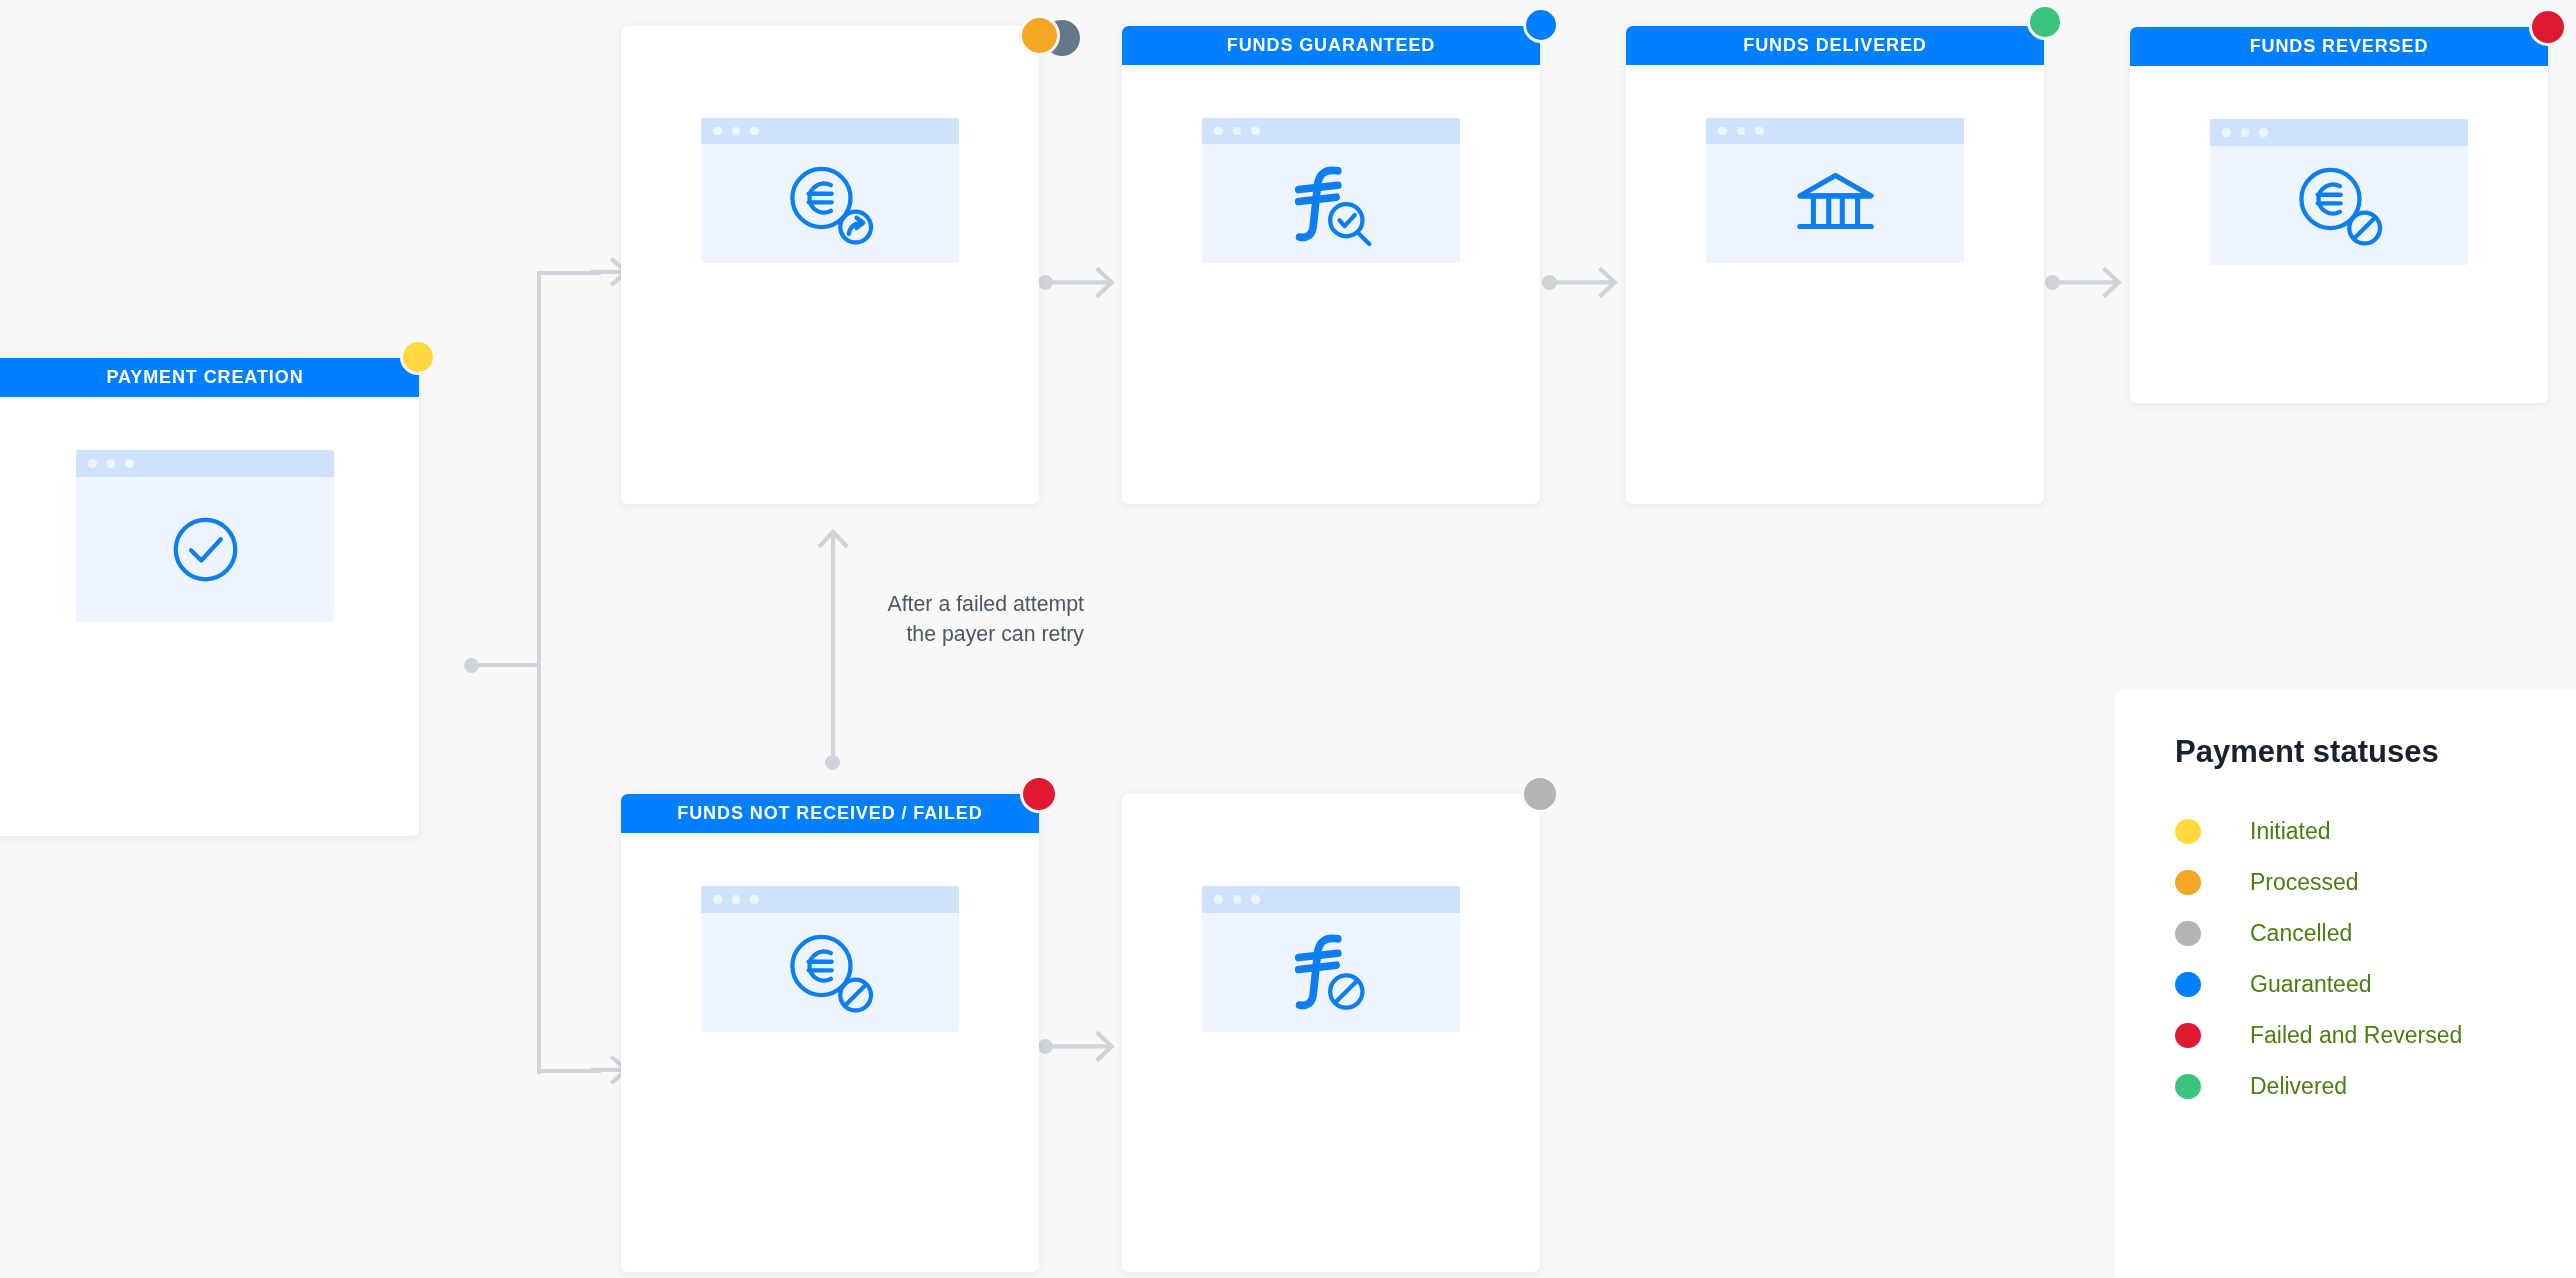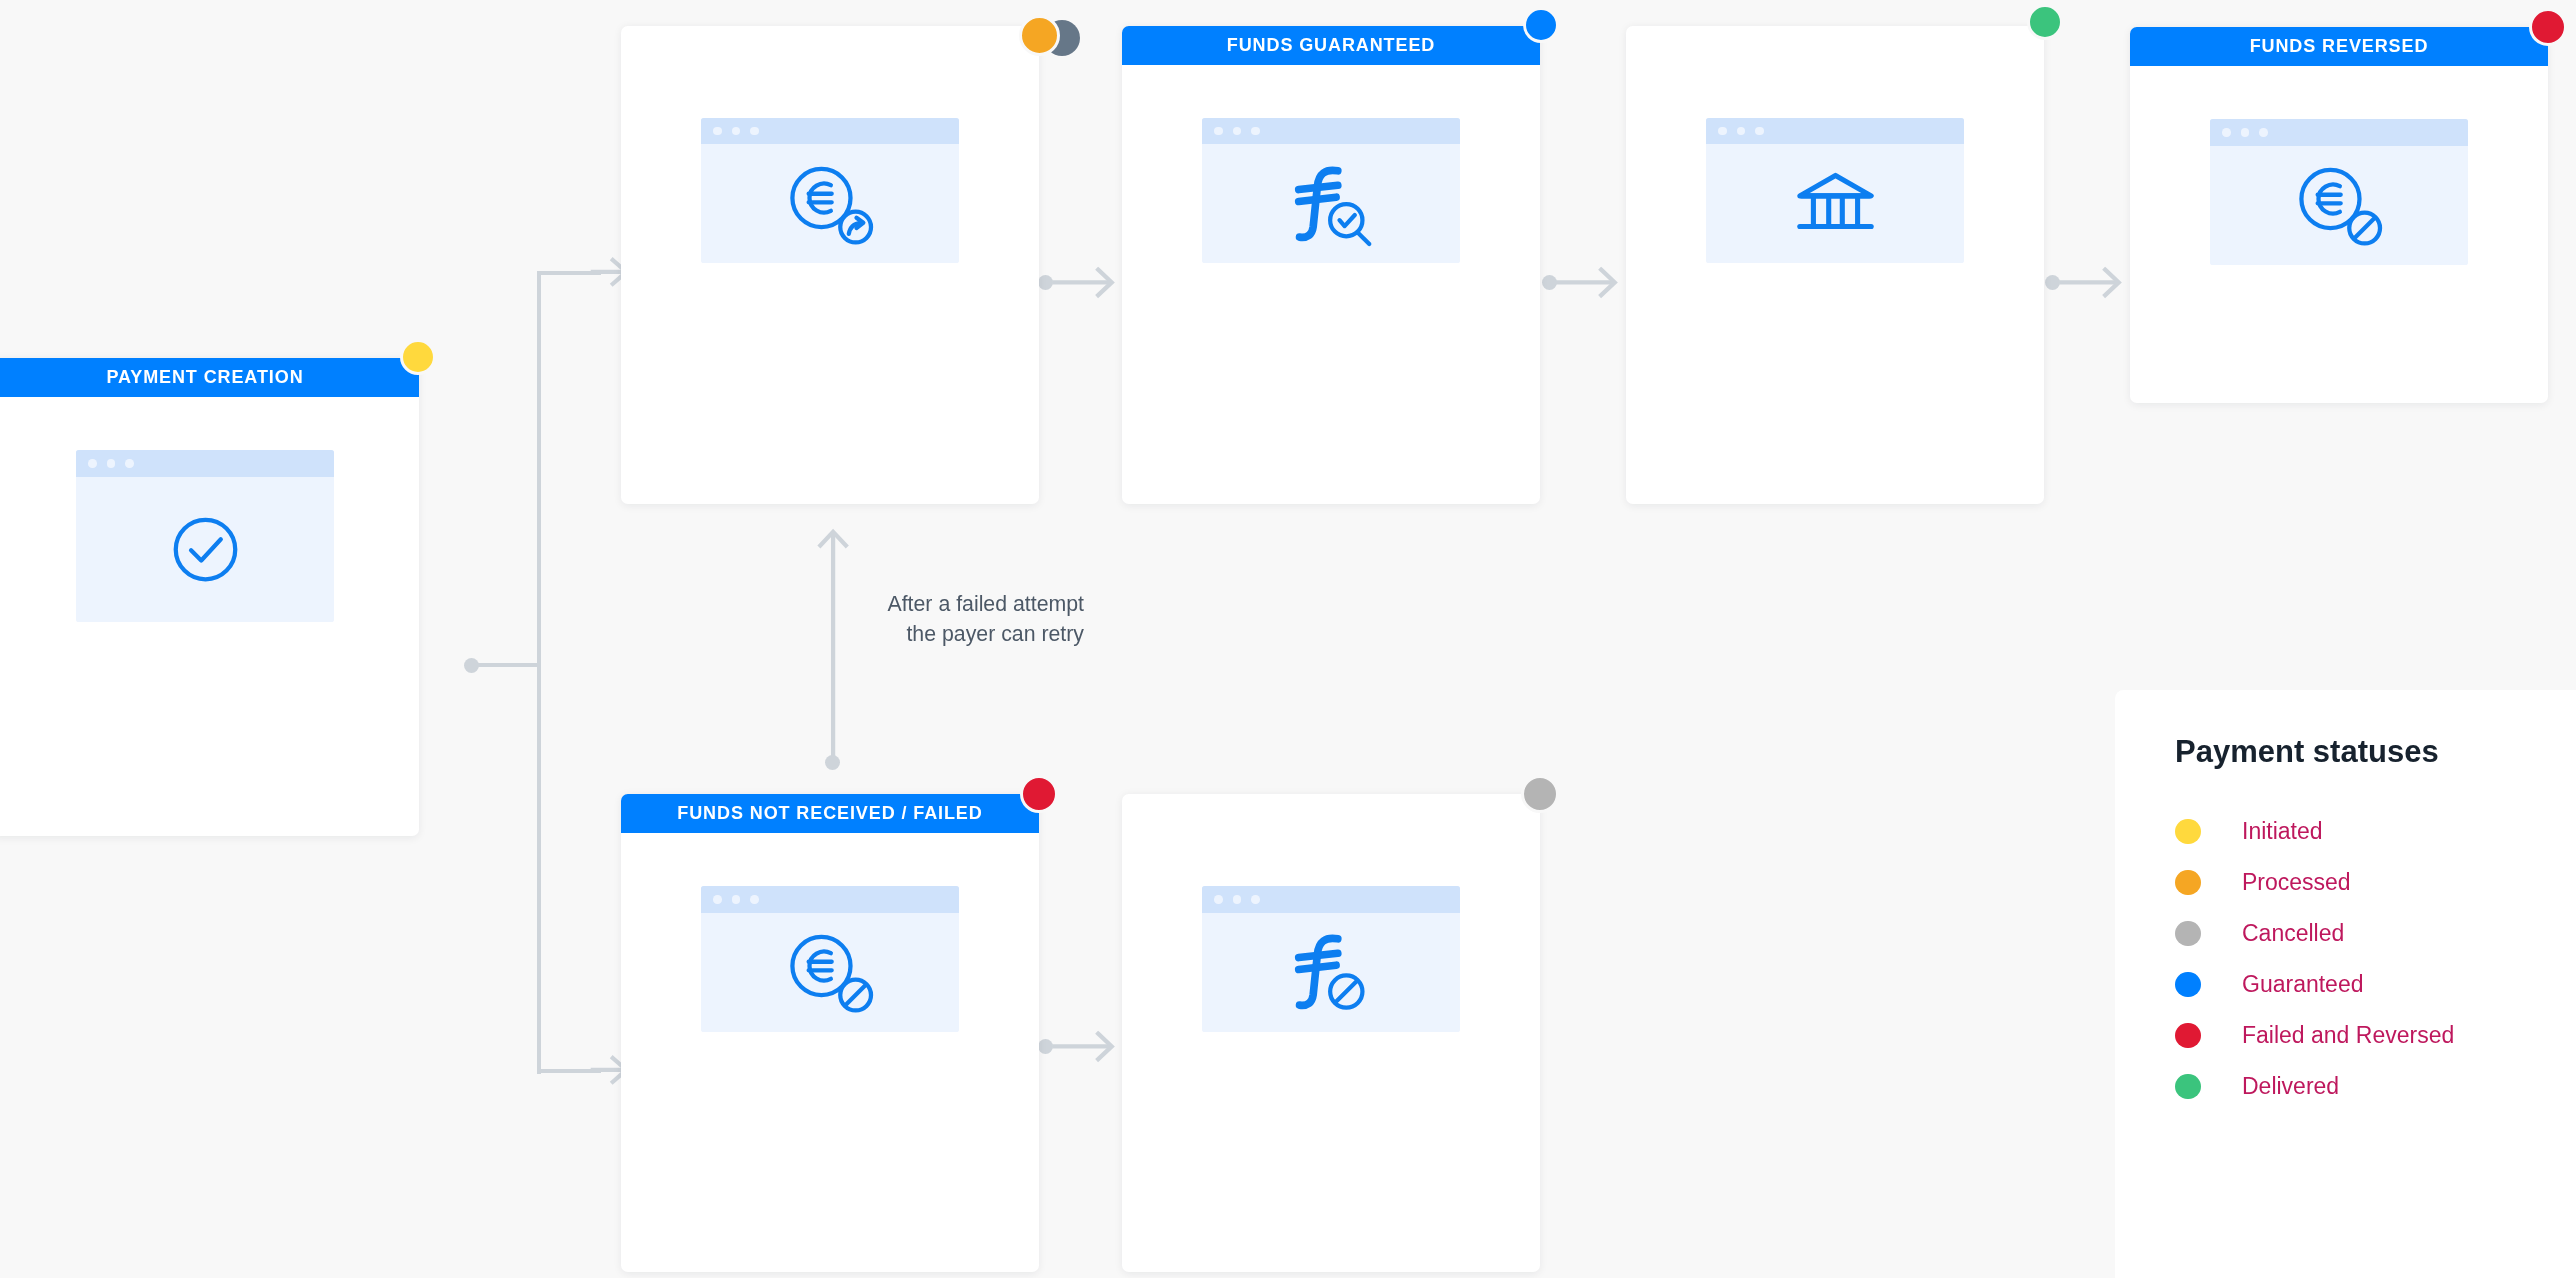--- a/index.html
+++ b/index.html
@@ -159,23 +159,24 @@
     width: 25.6px;
     height: 25.6px;
     border-radius: 50%;
   }
   .legend-swatch.second {
     left: 14.5px;
     z-index: -1;
   }
   .legend-label {
     font-size: 23px;
-    color: #be185d;
+    color: #4d7c0f;
     font-family: "Liberation Sans", sans-serif;
     white-space: nowrap;
+    margin-left: 8px;
   }
 </style>
 </head>
 <body>
 
 <div id="stage">
 
   <div class="conn-dot" style="left:464px; top:658px;"></div>
   <div class="conn-line" style="left:478px; top:663px; width:62px; height:4.3px;"></div>
   <div class="conn-line" style="left:537px; top:273px; width:4.3px; height:801px;"></div>
@@ -290,20 +291,23 @@
             <path d="M70 74 L76 81 L88 68" stroke="#0d7ef0" stroke-width="5" fill="none" stroke-linecap="round" stroke-linejoin="round"></path>
             <path d="M92 89 L105 102" stroke="#0d7ef0" stroke-width="5" fill="none" stroke-linecap="round"></path>
           </svg>
         </div>
       </div>
     </div>
     <div class="badge badge-ring" style="width:36px; height:36px; background:#0080ff; right:-19px; top:-19px;"></div>
   </div>
 
   <div class="card" style="left:1626px; top:25.6px; width:418px; height:478px;">
+    <div class="card-header">
+      <span class="card-header-title">FUNDS DELIVERED</span>
+    </div>
     <div class="card-body">
       <div class="browser">
         <div class="browser-bar">
           <span class="browser-dot"></span>
           <span class="browser-dot"></span>
           <span class="browser-dot"></span>
         </div>
         <div class="browser-canvas">
           <svg width="85" height="77" viewBox="0 0 100 90">
             <path d="M8 36 L50 12 L92 36 Z" stroke="#0d7ef0" stroke-width="6" fill="none" stroke-linejoin="round"></path>

